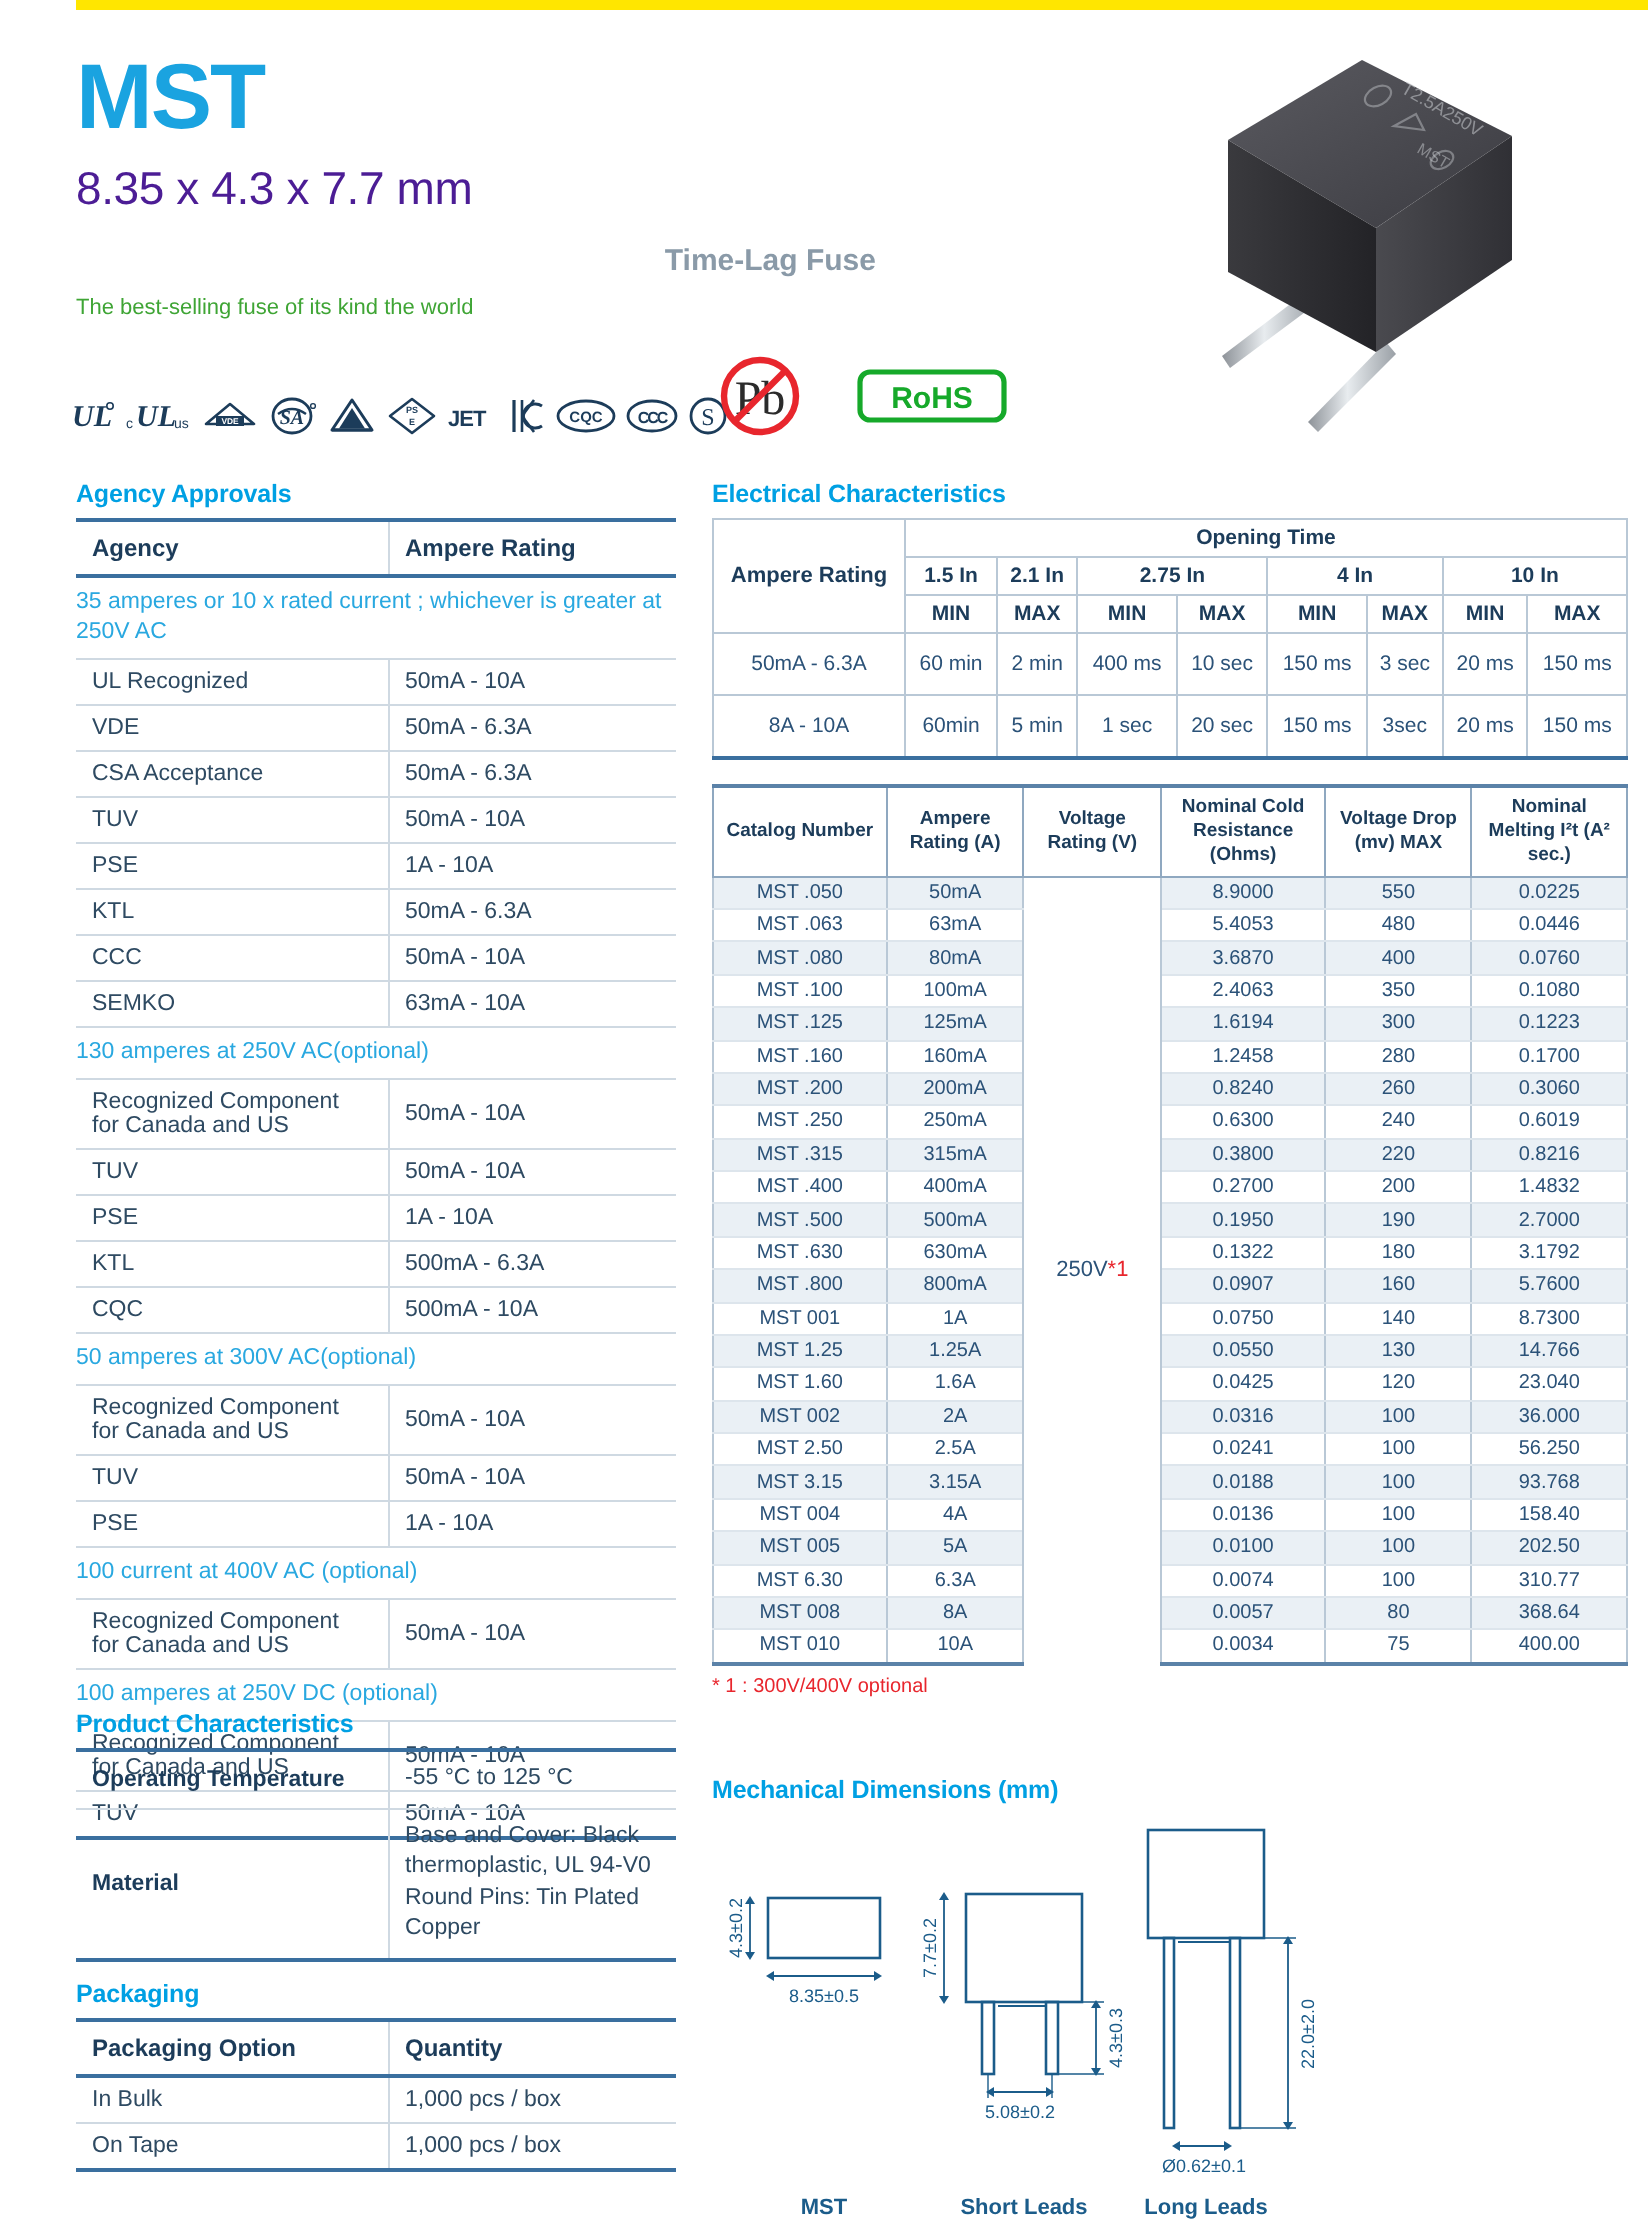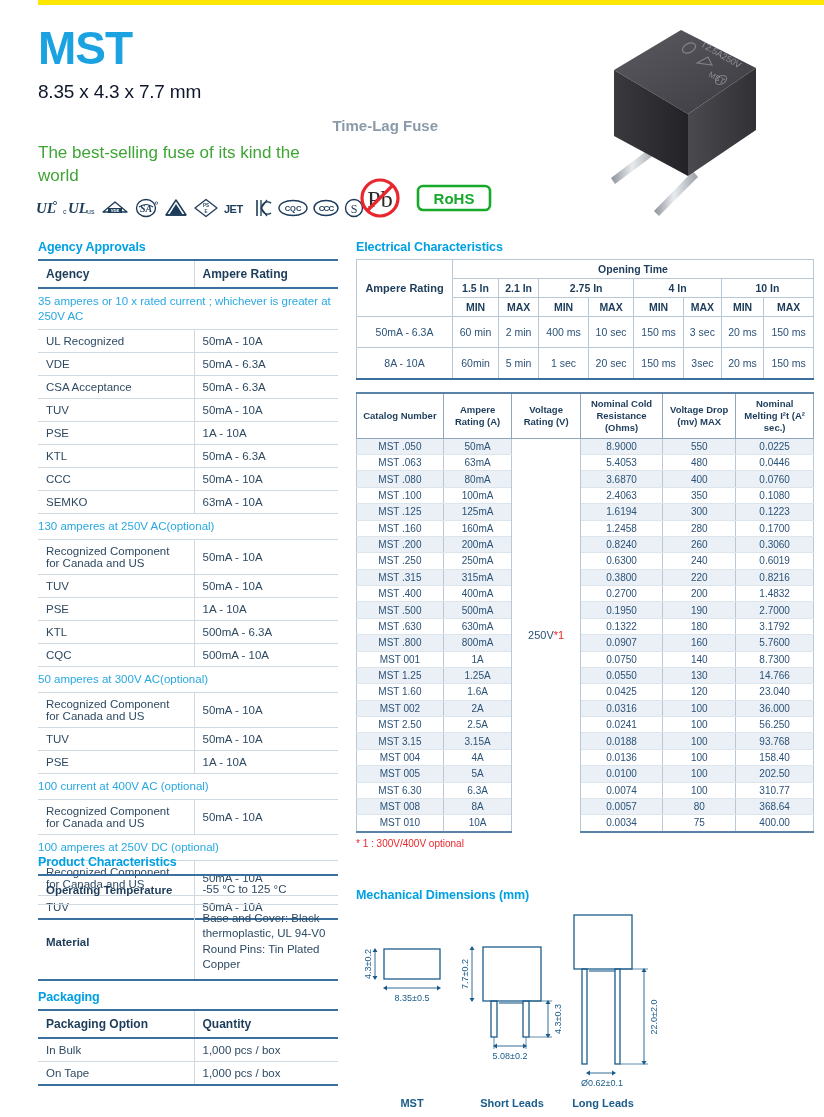--- a/index.html
+++ b/index.html
@@ -17,41 +17,41 @@
     background: #ffe600;
   }
 
   
   .header { position: absolute; top: 24px; left: 38px; width: 400px; }
   .brand-title {
     font-size: 46px; font-weight: bold; color: #1aa3e0;
     letter-spacing: -1px; line-height: 1.05;
   }
   .brand-dims {
-    font-size: 19px; color: #0f172a; margin-top: 9px; letter-spacing: -0.2px;
+    font-size: 23px; color: #4c1d95; margin-top: 9px; letter-spacing: -0.2px;
   }
   .brand-type {
     font-size: 15px; font-weight: bold; color: #8a9aa8; margin-top: 14px; text-align: right;
   }
   .brand-tag {
-    font-size: 17px; color: #3fa535; margin-top: 8px; line-height: 1.35;
+    font-size: 11px; color: #3fa535; margin-top: 8px; line-height: 1.35;
     max-width: 290px;
   }
 
   
   .certs {
     position: absolute; top: 193px; left: 36px;
     display: flex; align-items: center; gap: 5px; height: 30px;
   }
   .certs svg { display: block; }
 
   
   .compliance {
     position: absolute; top: 176px; left: 358px;
-    display: flex; align-items: center; gap: 14px;
+    display: flex; align-items: center; gap: 26px;
   }
 
   
   .photo { position: absolute; top: 18px; left: 596px; width: 215px; height: 215px; }
 
   
   .sec-head {
     font-size: 12.5px; font-weight: bold; color: #00a0e3; margin-bottom: 5px;
     letter-spacing: -0.1px;
   }

